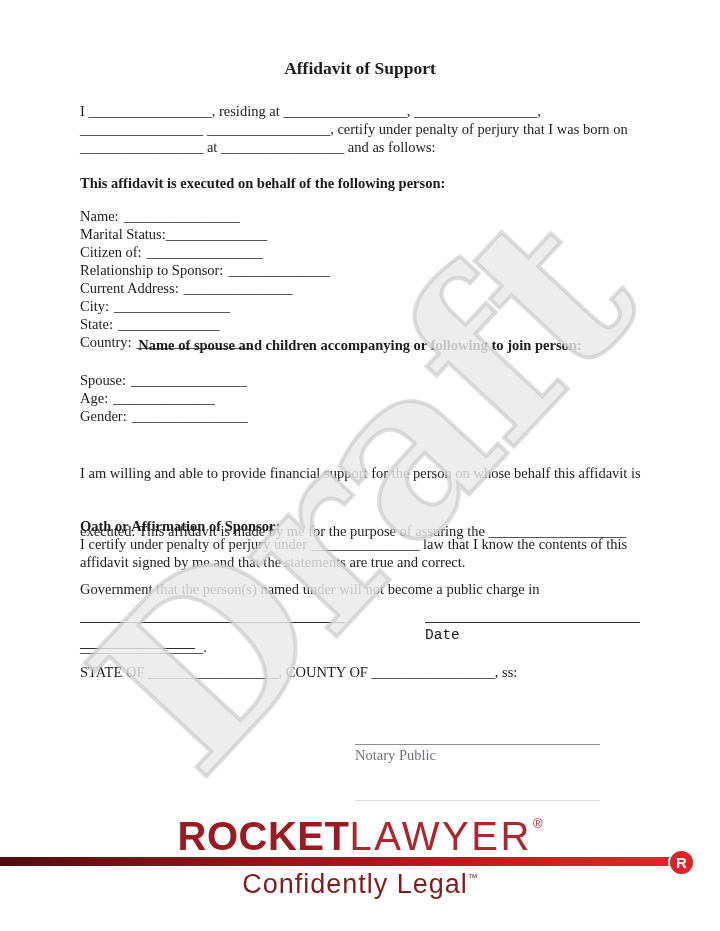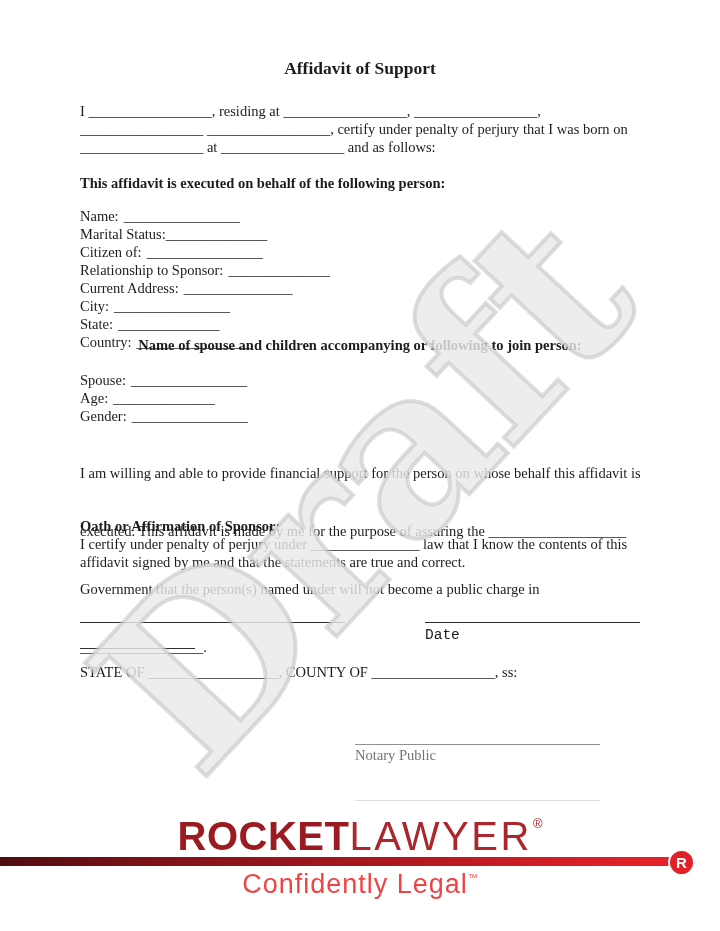--- a/index.html
+++ b/index.html
@@ -48,21 +48,21 @@
   .logo-bold{font-weight:800;font-size:40px;color:#9a1b21;letter-spacing:0.5px;}
   .logo-light{font-weight:300;font-size:40px;color:#aa272d;letter-spacing:2.5px;}
   .registered{font-weight:400;font-size:13px;color:#aa272d;vertical-align:22px;margin-left:1px;}
   .brand-bar{position:absolute;top:857px;left:0;width:682px;height:9px;
     background:linear-gradient(90deg,#4f0c10 0%,#7c1218 22%,#a8181e 55%,#d81f26 85%,#e8222a 100%);}
   .r-badge{position:absolute;top:849px;left:668px;width:27px;height:27px;border-radius:50%;
     background:#e0212a;border:2px solid #fdfdfd;box-sizing:border-box;
     display:flex;align-items:center;justify-content:center;
     font-family:"Liberation Sans",sans-serif;font-weight:bold;font-size:15px;color:#ffffff;}
   .tagline{position:absolute;top:869px;left:0;width:720px;text-align:center;
-    font-family:"Liberation Sans",sans-serif;font-weight:300;font-size:27px;color:#ef4444;letter-spacing:1px;}
+    font-family:"Liberation Sans",sans-serif;font-weight:300;font-size:27px;color:#7f1d1d;letter-spacing:1px;}
   .trademark{font-size:10px;vertical-align:12px;letter-spacing:0;}
 </style>
 </head>
 <body>
 
 <div class="page">
 
   <div class="abs doc-title">Affidavit of Support</div>
 
   <div class="abs" style="top:102px;">

